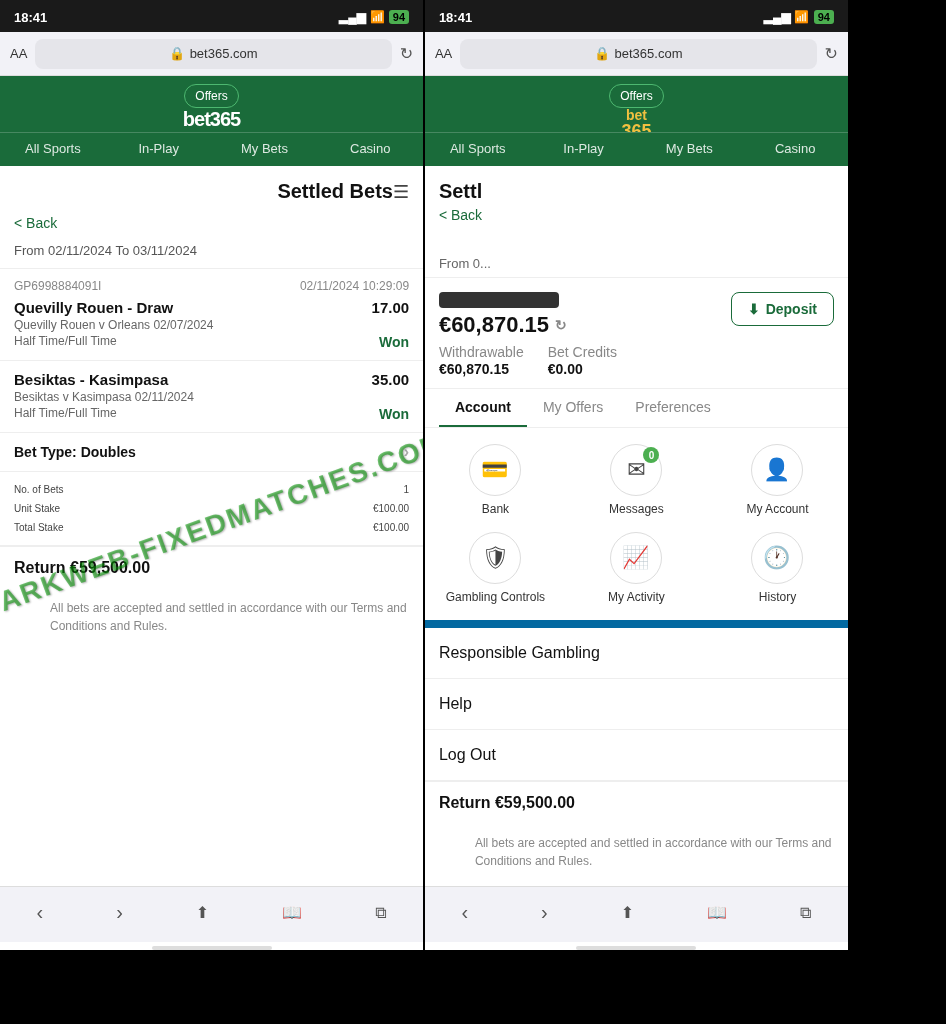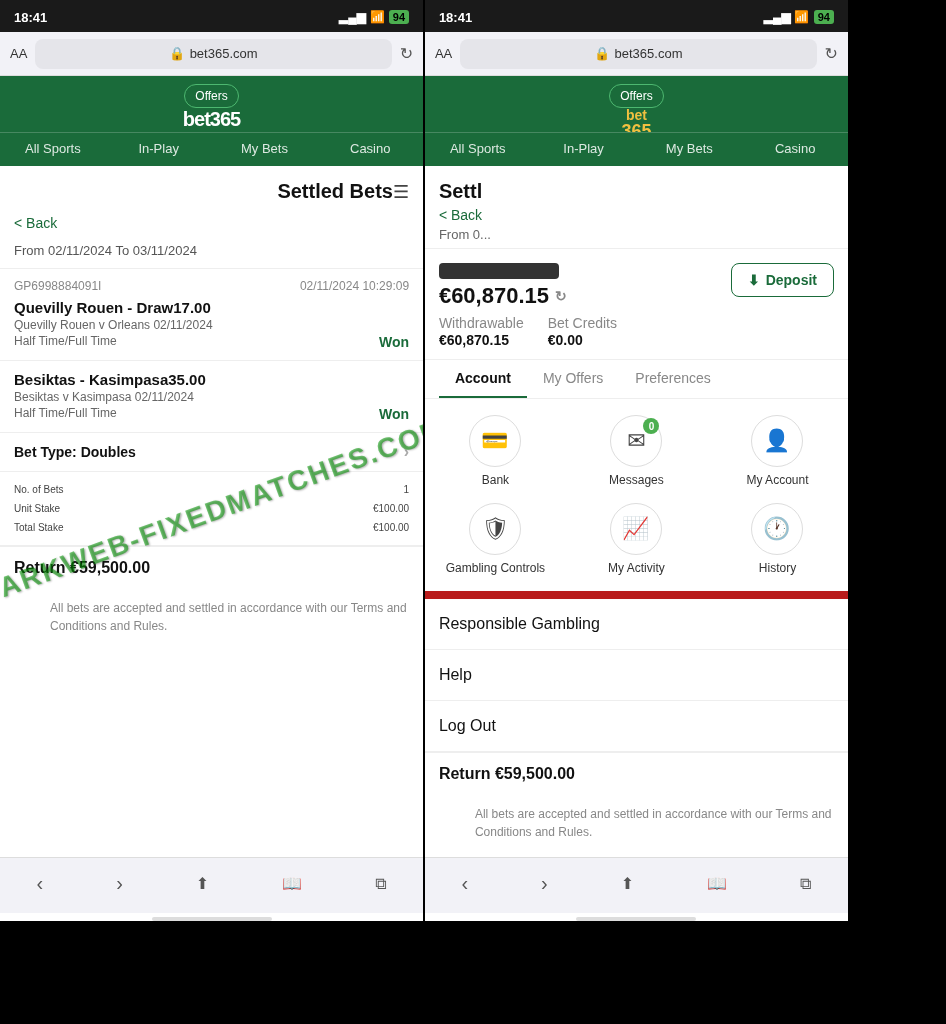--- a/index.html
+++ b/index.html
@@ -43,21 +43,21 @@
     
     .page-header { display: flex; justify-content: flex-end; align-items: center; padding: 14px 14px 8px; }
     .page-title { font-size: 20px; font-weight: 700; color: #111; }
     .menu-icon { font-size: 18px; color: #444; cursor: pointer; }
 
     .back-link { padding: 4px 14px 8px; color: #1a6b3a; font-size: 14px; cursor: pointer; }
     .date-range { padding: 4px 14px 10px; font-size: 13px; color: #555; }
 
     .bet-item { border-top: 1px solid #eee; padding: 10px 14px; }
     .bet-item-header { display: flex; justify-content: space-between; font-size: 12px; color: #888; margin-bottom: 6px; }
-    .bet-match { display: flex; align-items: baseline; margin-bottom: 2px; }
+    .bet-match { display: flex; justify-content: space-between; align-items: baseline; margin-bottom: 2px; }
     .bet-match-name { font-size: 15px; font-weight: 700; color: #111; }
     .bet-odds { font-size: 15px; font-weight: 700; color: #111; }
     .bet-detail { font-size: 12px; color: #666; margin-bottom: 2px; }
     .bet-result { text-align: right; font-size: 14px; font-weight: 700; color: #1a6b3a; }
 
     .bet-type-row { border-top: 1px solid #eee; display: flex; justify-content: space-between; align-items: center; padding: 10px 14px; font-size: 14px; font-weight: 600; color: #111; cursor: pointer; }
     .chevron { color: #aaa; font-size: 16px; }
 
     .bet-stats { border-top: 1px solid #eee; padding: 8px 14px; }
     .bet-stat-row { display: flex; justify-content: space-between; padding: 4px 0; font-size: 10px; color: #444; align-items: flex-end; }
@@ -90,21 +90,21 @@
     .account-tab.active { color: #111; font-weight: 600; border-bottom: 2px solid #1a6b3a; }
 
     
     .account-grid { display: grid; grid-template-columns: repeat(3, 1fr); padding: 16px 8px; gap: 16px; background: #fff; }
     .account-grid-item { display: flex; flex-direction: column; align-items: center; gap: 6px; cursor: pointer; position: relative; }
     .account-grid-icon { width: 52px; height: 52px; border-radius: 50%; border: 1.5px solid #ddd; display: flex; align-items: center; justify-content: center; font-size: 22px; color: #444; position: relative; }
     .account-grid-label { font-size: 12px; color: #333; text-align: center; }
     .badge-dot { position: absolute; top: 2px; right: 2px; background: #4CAF50; color: #fff; border-radius: 50%; width: 16px; height: 16px; font-size: 10px; display: flex; align-items: center; justify-content: center; font-weight: 700; }
 
     
-    .menu-section { background: #fff; border-top: 8px solid #b91c1c; }
+    .menu-section { background: #fff; border-top: 8px solid #0369a1; }
     .menu-section-item { padding: 16px 14px; font-size: 16px; color: #111; border-bottom: 1px solid #eee; cursor: pointer; }
     .menu-section-item.logout { color: #111; }
 
     
     .watermark { position: absolute; top: 50%; left: 50%; transform: translate(-50%, -50%) rotate(-20deg); font-size: 28px; font-weight: 900; color: rgba(0,150,0,0.55); white-space: nowrap; pointer-events: none; z-index: 100; letter-spacing: 2px; text-shadow: 1px 1px 2px rgba(0,0,0,0.3); }
 
     .relative { position: relative; }
 
     .screen-divider { width: 2px; background: #000; }
   </style>
@@ -173,21 +173,21 @@
       <div class="bet-item">
         <div class="bet-item-header">
           <span>GP6998884091I</span>
           <span>02/11/2024 10:29:09</span>
         </div>
 
         <div class="bet-match">
           <span class="bet-match-name">Quevilly Rouen - Draw</span>
           <span class="bet-odds">17.00</span>
         </div>
-        <div class="bet-detail">Quevilly Rouen v Orleans 02/11/2024</div>
+        <div class="bet-detail">Quevilly Rouen v Orleans 02/07/2024</div>
         <div style="display:flex;justify-content:space-between;">
           <span class="bet-detail">Half Time/Full Time</span>
           <span class="bet-result">Won</span>
         </div>
       </div>
 
       <div class="bet-item">
         <div class="bet-match">
           <span class="bet-match-name">Besiktas - Kasimpasa</span>
           <span class="bet-odds">35.00</span>
@@ -283,21 +283,21 @@
       <div class="sub-nav-item">
         <span>Casino</span>
       </div>
     </div>
 
     <div class="page-content relative">
 
       <div style="padding:14px 14px 0;">
         <div style="font-size:20px;font-weight:700;color:#111;">Settl</div>
         <div class="back-link" style="padding:4px 0;">&lt; Back</div>
-        <div style="font-size:13px;color:#666;padding-bottom:4px;">From 0...</div>
+        <div style="font-size:13px;color:#666;padding-bottom:4px;margin-top:29px;">From 0...</div>
       </div>
 
       <div class="account-panel" style="border-top:1px solid #eee; margin-top:2px;">
 
         <div class="balance-header">
           <div class="balance-left">
             <div class="balance-masked"></div>
             <div class="balance-amount">
               <span>€60,870.15</span>
               <span class="refresh-icon">↻</span>

